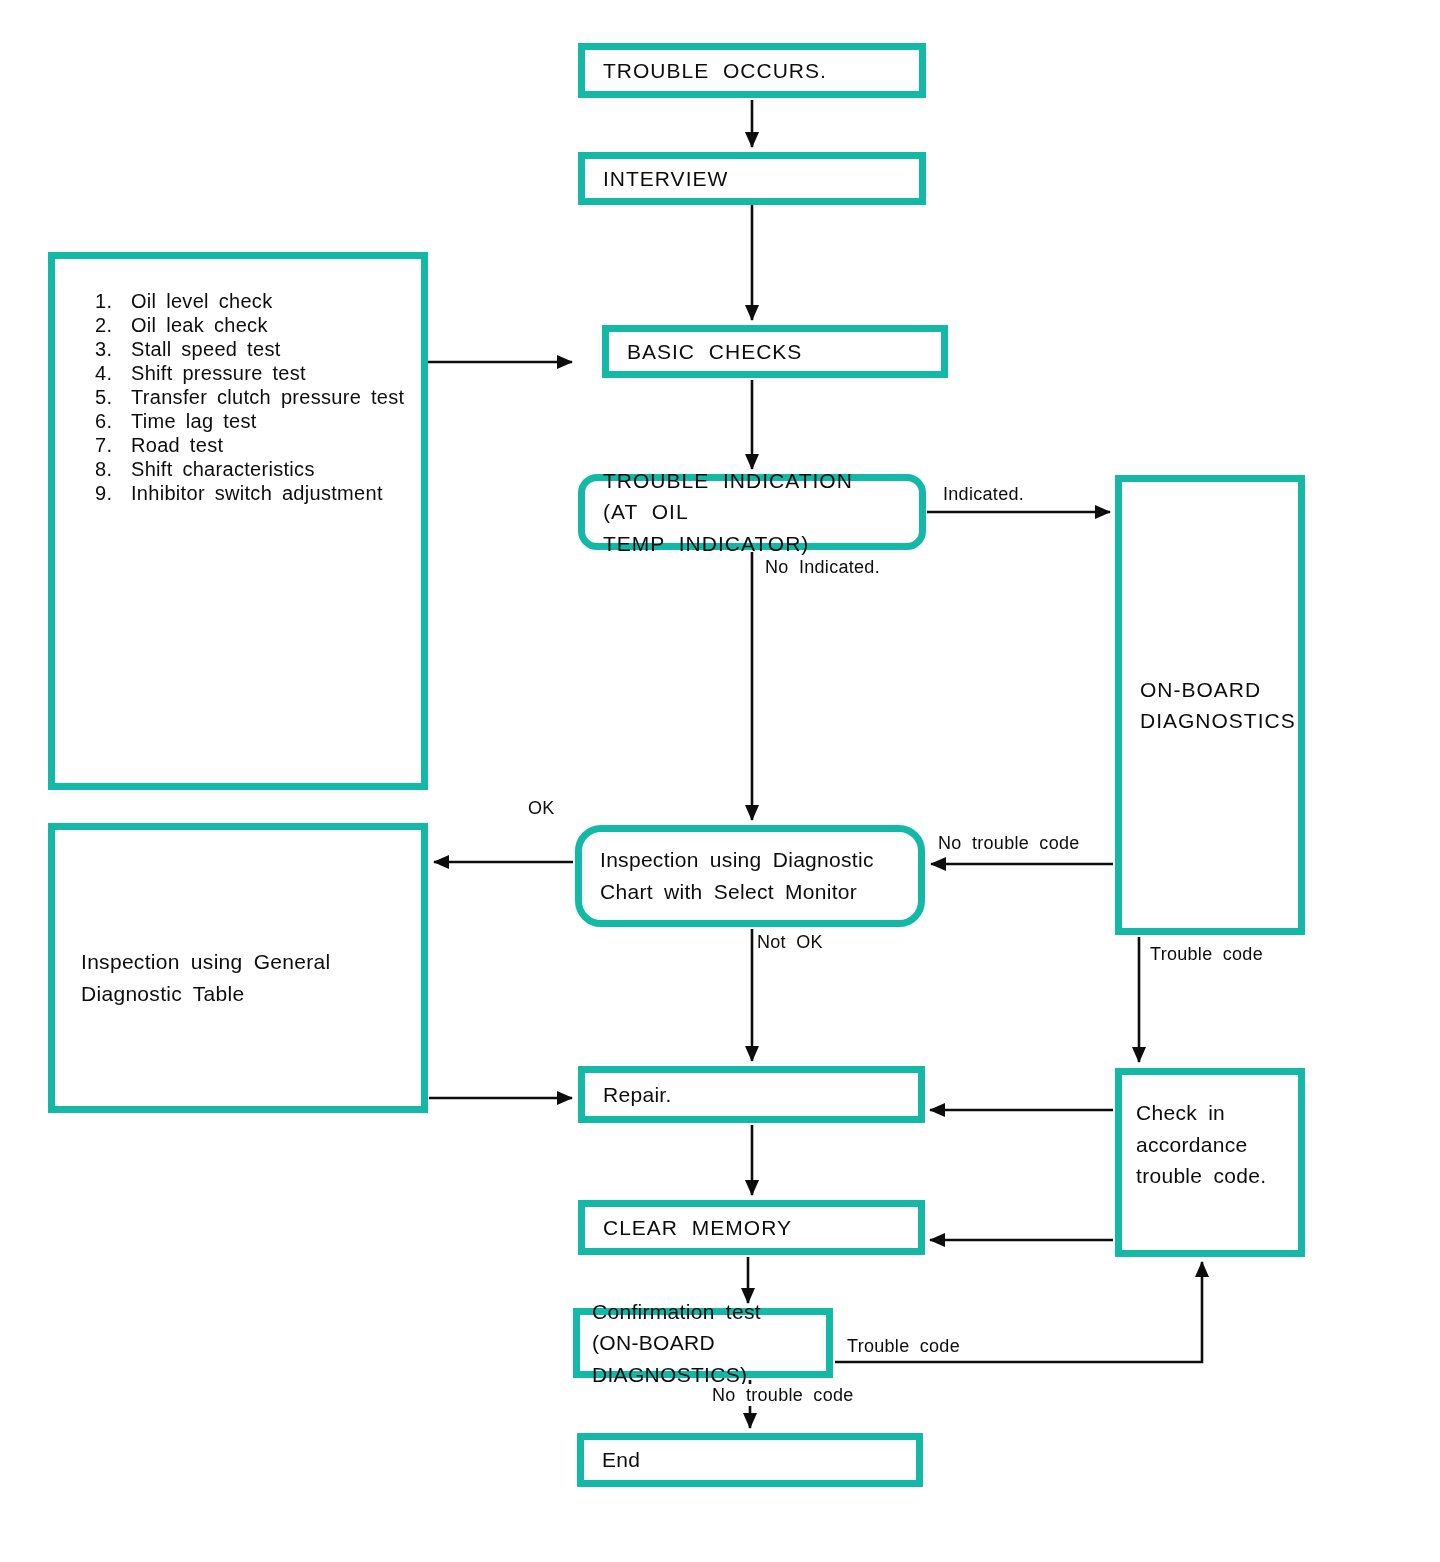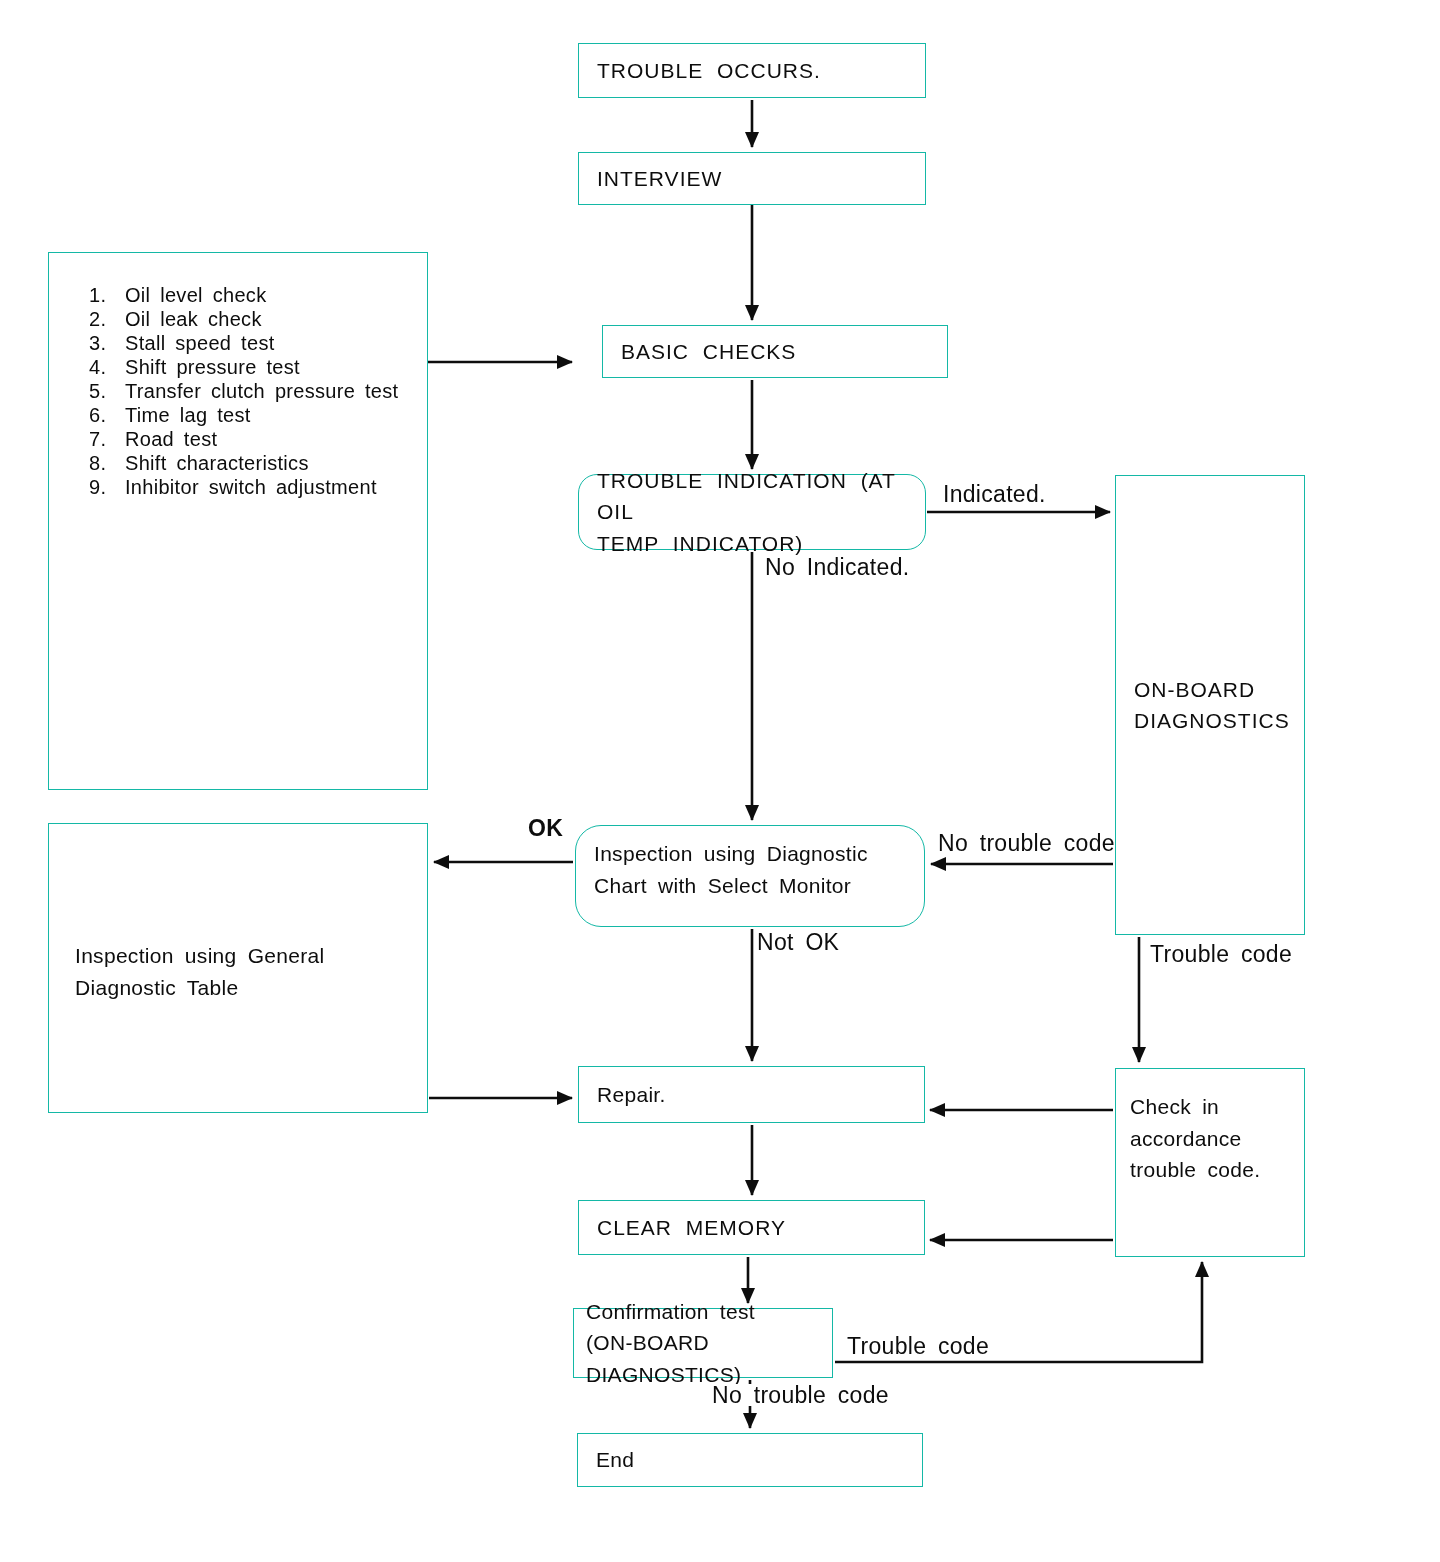--- a/index.html
+++ b/index.html
@@ -9,21 +9,21 @@
     background:#ffffff;
     font-family:"Liberation Sans","DejaVu Sans",sans-serif;
     color:#0d0d0d;
     overflow:hidden;
   }
   #wires{position:absolute;left:0;top:0;width:1440px;height:1562px;}
   #wires line,#wires polyline{stroke:#0d0d0d;stroke-width:2.6;fill:none;}
   .node{
     position:absolute;
     box-sizing:border-box;
-    border:1px solid #14b8a6;
+    border:7px solid #14b8a6;
     background:#ffffff;
     display:flex;
     align-items:center;
     padding:0 18px;
     font-size:21px;
     line-height:1.5;
   }
   .node .nl{white-space:pre-line;display:block;}
   .caps{letter-spacing:1px;word-spacing:7px;}
   .mixed{word-spacing:5px;letter-spacing:0.3px;}
@@ -39,21 +39,21 @@
     font-size:20px;
     line-height:24px;
     word-spacing:4px;
     letter-spacing:0.3px;
   }
   .cl-row{display:flex;}
   .cl-num{width:36px;flex:0 0 36px;}
   .cl-text{flex:1;}
   .edge-label{
     position:absolute;
-    font-size:23px;
+    font-size:18px;
     line-height:22px;
     word-spacing:5px;
     letter-spacing:0.3px;
     white-space:nowrap;
     background:#ffffff;
   }
 </style>
 </head>
 <body>
 
@@ -174,19 +174,19 @@
 (ON-BOARD DIAGNOSTICS)</span>
   </div>
 
   <div class="node mixed" style="left:577px;top:1433px;width:346px;height:54px;">
     <span class="nl">End</span>
   </div>
 
   <div class="edge-label" style="left:943px;top:483px;">Indicated.</div>
   <div class="edge-label" style="left:765px;top:556px;">No Indicated.</div>
   <div class="edge-label" style="left:938px;top:832px;">No trouble code</div>
-  <div class="edge-label" style="left:528px;top:817px;font-weight:bold;">OK</div>
+  <div class="edge-label" style="left:528px;top:797px;">OK</div>
   <div class="edge-label" style="left:757px;top:931px;">Not OK</div>
   <div class="edge-label" style="left:1150px;top:943px;">Trouble code</div>
   <div class="edge-label" style="left:847px;top:1335px;">Trouble code</div>
   <div class="edge-label" style="left:712px;top:1384px;">No trouble code</div>
 
 </div>
 
 </body></html>

